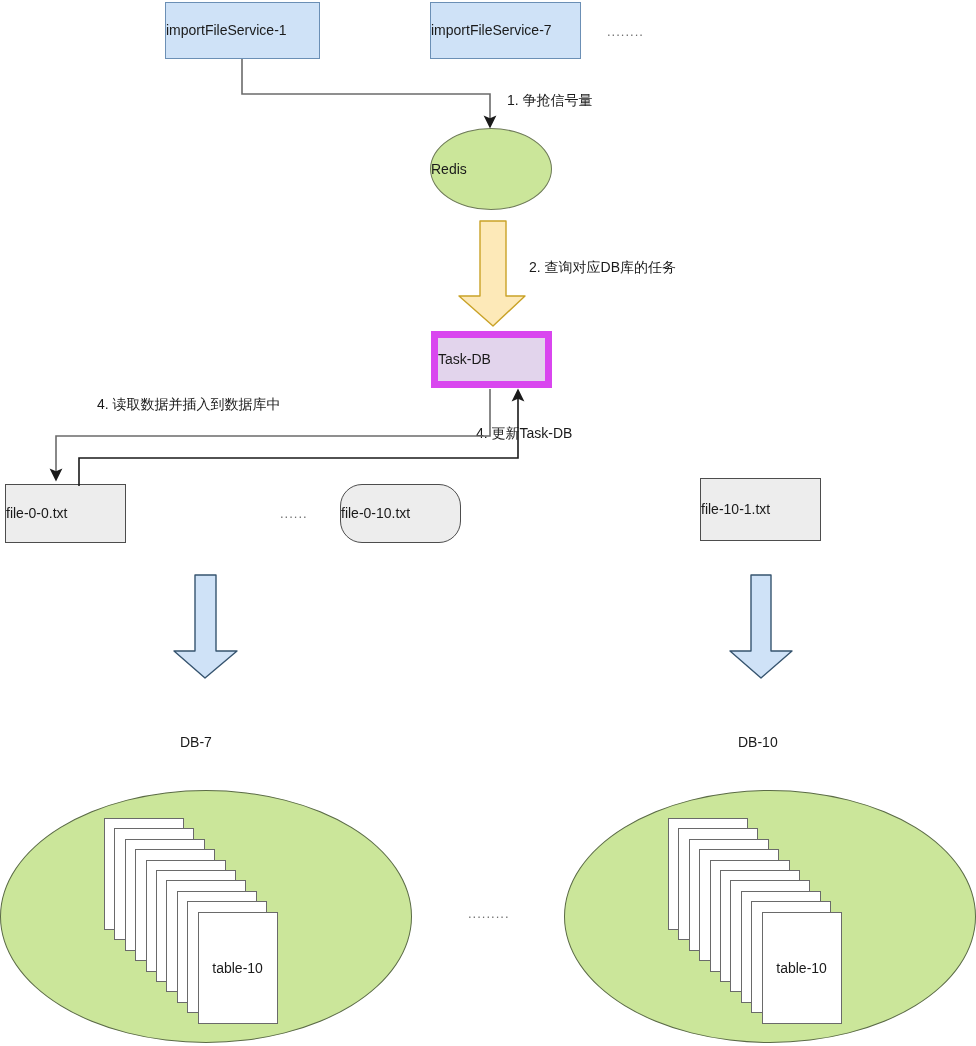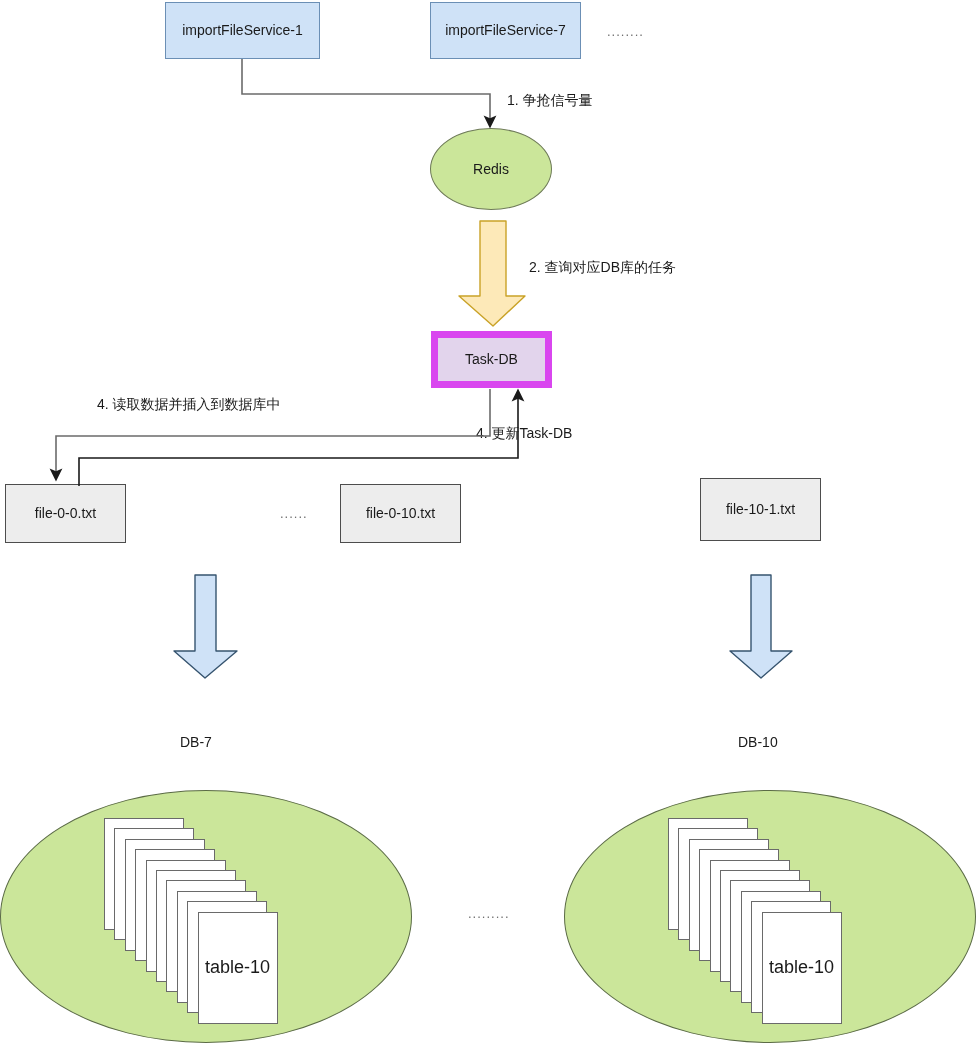--- a/index.html
+++ b/index.html
@@ -15,21 +15,21 @@
     width: 976px;
     height: 1046px;
     background: #ffffff;
     overflow: hidden;
   }
   .node {
     position: absolute;
     box-sizing: border-box;
     display: flex;
     align-items: center;
-    justify-content: center;
+    justify-content: flex-start;
     text-align: center;
     font-size: 14px;
     color: #1a1a1a;
     line-height: 1.2;
   }
   .svc-box {
     background: #cfe2f7;
     border: 1px solid #6b8fb5;
   }
   .file-box {
@@ -68,21 +68,21 @@
   .card {
     position: absolute;
     background: #ffffff;
     border: 1px solid #6a6a6a;
     box-sizing: border-box;
   }
   .card-front {
     display: flex;
     align-items: center;
     justify-content: center;
-    font-size: 18px;
+    font-size: 14px;
     color: #1a1a1a;
   }
   svg.overlay {
     position: absolute;
     left: 0;
     top: 0;
     width: 976px;
     height: 1046px;
     pointer-events: none;
   }
@@ -120,21 +120,21 @@
 
   <div class="plain-label" style="left:476px; top:425px;">4. 更新Task-DB</div>
 
   <div class="node file-box" style="left:5px; top:484px; width:121px; height:59px;">
     <span>file-0-0.txt</span>
   </div>
 
 
   <div class="dots" style="left:280px; top:506px;">......</div>
 
-  <div class="node file-box" style="left:340px; top:484px; width:121px; height:59px;">
+  <div class="node file-box" style="left:340px; top:484px; width:121px; height:59px;border-radius:22px;">
     <span>file-0-10.txt</span>
   </div>
 
   <div class="node file-box" style="left:700px; top:478px; width:121px; height:63px;">
     <span>file-10-1.txt</span>
   </div>
 
   <div class="plain-label" style="left:180px; top:734px;">DB-7</div>
 
   <div class="plain-label" style="left:738px; top:734px;">DB-10</div>

